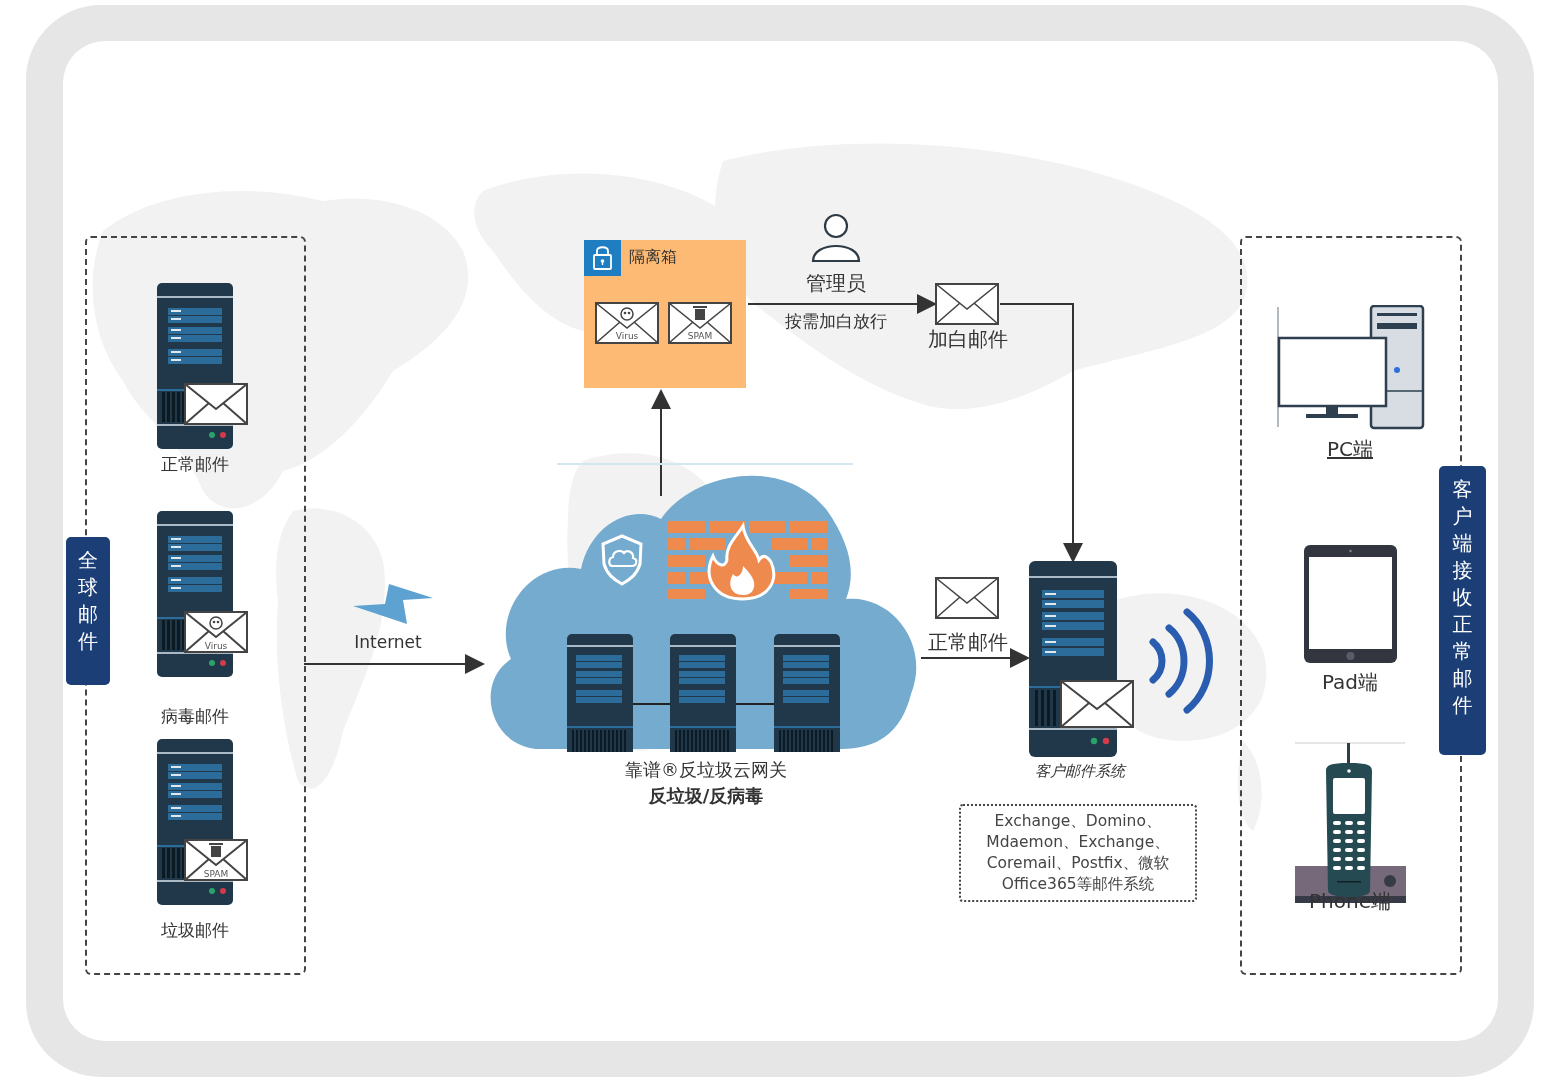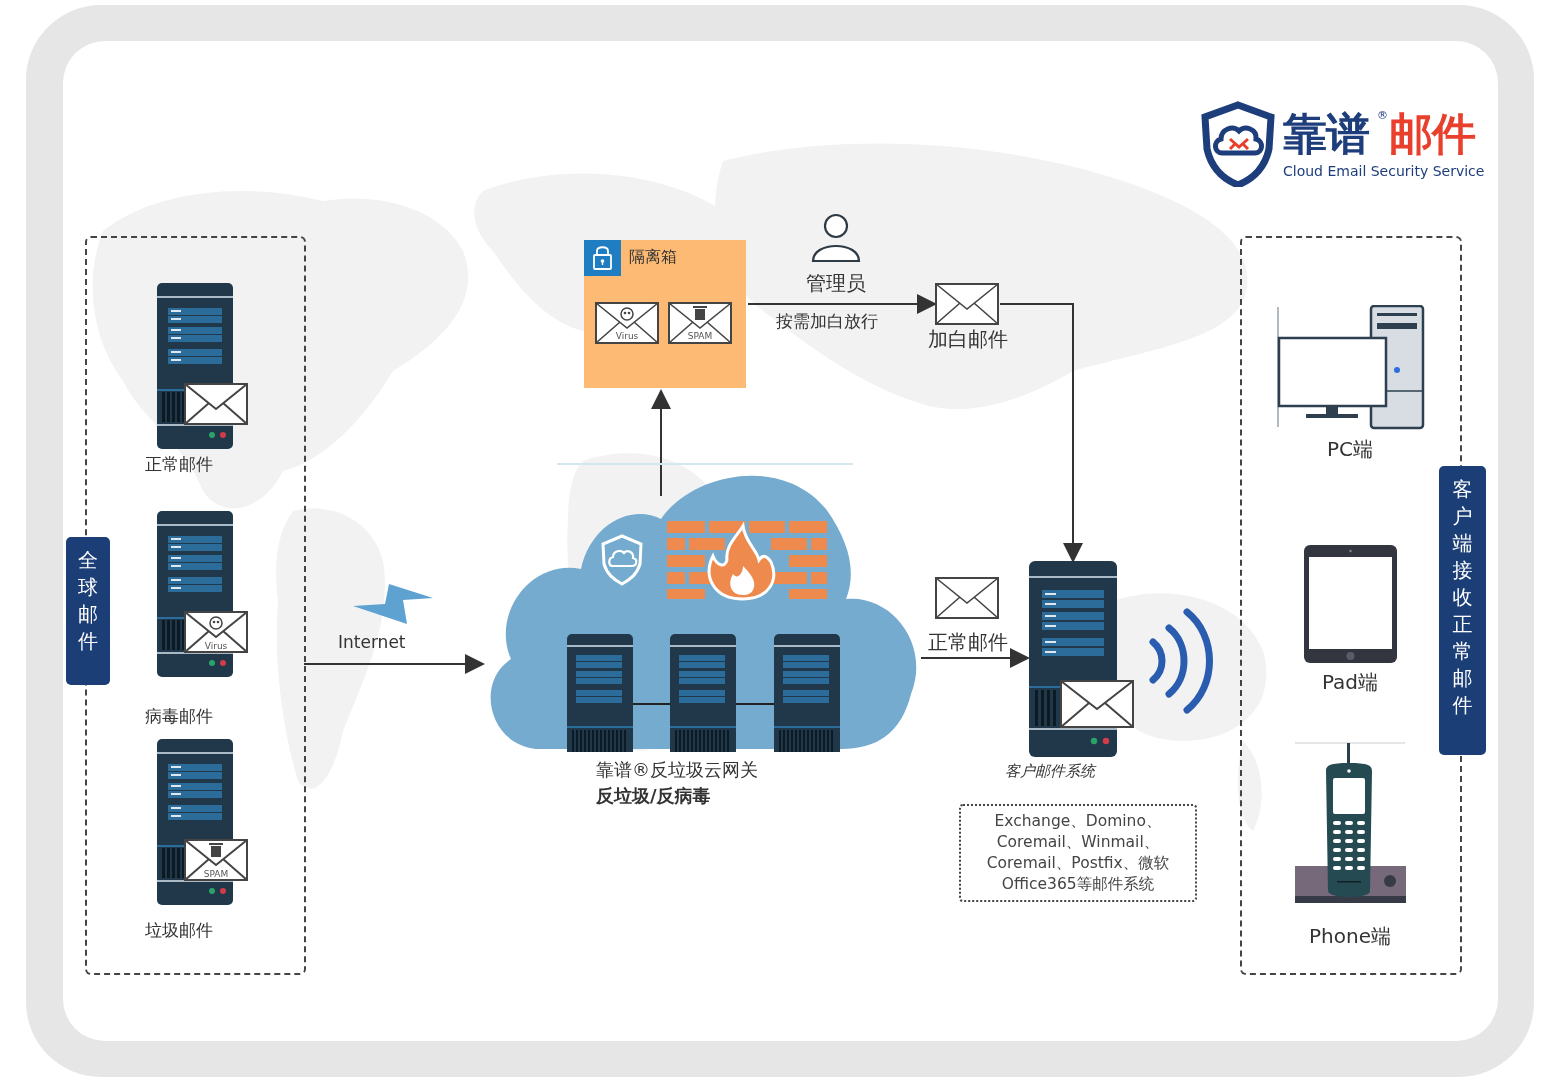--- a/index.html
+++ b/index.html
@@ -29,21 +29,21 @@
   .logo-cn2 { position:absolute; left:190px; top:4px; font-size:44px; font-weight:bold; color:#e8402c; letter-spacing:-1px; }
   .logo-en { position:absolute; left:84px; top:62px; font-size:14px; color:#1e3d7b; white-space:nowrap; }
   .dash-box {
     position:absolute; border:2px dashed #444; border-radius:6px;
   }
   .vlabel {
     position:absolute; background:#1b3e77; color:#fff; border-radius:5px;
     font-size:20px; text-align:center; line-height:27px; padding-top:10px;
   }
   .vlabel span { display:block; }
-  .lbl { position:absolute; font-size:17px; color:#333; white-space:nowrap; text-align:left; }
+  .lbl { position:absolute; font-size:17px; color:#333; white-space:nowrap; text-align:center; }
   .lbl-sm { position:absolute; font-size:20px; color:#333; white-space:nowrap; text-align:center; }
   .quarantine {
     position:absolute; left:521px; top:199px; width:162px; height:148px;
     background:#fdba74;
   }
   .q-head { position:absolute; left:0; top:0; width:37px; height:36px; background:#1f7dc1; }
   .q-title { position:absolute; left:45px; top:7px; font-size:16px; color:#333; }
   .sys-box {
     position:absolute; left:896px; top:763px; width:238px; height:98px;
     border:2px dotted #444; border-radius:4px;
@@ -66,31 +66,20 @@
       <path d="M230 470 C270 460 310 480 320 520 C330 580 300 640 280 690 C270 740 250 760 235 740 C220 690 210 620 215 560 C210 520 215 490 230 470 Z"></path>
       <path d="M420 150 C500 120 600 130 660 170 C700 200 690 240 640 250 C600 270 560 300 520 290 C480 280 450 240 430 210 C410 190 405 165 420 150 Z"></path>
       <path d="M660 120 C780 90 940 100 1060 140 C1150 170 1200 210 1180 260 C1160 300 1080 310 1010 330 C960 360 900 380 850 360 C790 340 740 300 700 270 C660 240 640 180 660 120 Z"></path>
       <path d="M520 420 C580 400 640 420 660 470 C680 540 660 620 620 680 C590 720 560 720 545 680 C520 620 500 540 505 480 C505 450 510 430 520 420 Z"></path>
       <path d="M1050 560 C1110 540 1180 560 1200 610 C1215 660 1180 700 1120 700 C1070 700 1040 670 1035 620 C1032 590 1038 570 1050 560 Z"></path>
       <path d="M1180 700 C1200 720 1205 760 1190 790 C1175 780 1170 740 1180 700 Z"></path>
     </g>
   </svg>
 
 
-  <div class="logo">
-    <svg class="abs" style="left:0;top:0" width="78" height="86" viewBox="0 0 78 86">
-      <path d="M39 4 L72 16 L70 48 C66 66 54 78 39 84 C24 78 12 66 8 48 L6 16 Z" fill="none" stroke="#1e3d7b" stroke-width="7"></path>
-      <path d="M23 52 C15 52 14 40 22 38 C22 28 34 24 40 30 C46 24 58 28 57 38 C65 40 64 52 56 52 Z" fill="none" stroke="#1e3d7b" stroke-width="5"></path>
-      <path d="M31 38 L40 46 L49 38 M31 48 L36 43 M49 48 L44 43" fill="none" stroke="#e8402c" stroke-width="3"></path>
-    </svg>
-    <span class="logo-cn1">靠谱</span>
-    <span class="logo-reg">®</span>
-    <span class="logo-cn2">邮件</span>
-    <span class="logo-en">Cloud Email Security Service</span>
-  </div>
 
   <div class="dash-box" style="left:22px;top:195px;width:217px;height:735px;"></div>
   <div class="vlabel" style="left:3px;top:496px;width:44px;height:138px;">
     <span>全</span>
     <span>球</span>
     <span>邮</span>
     <span>件</span>
   </div>
 
   <svg class="abs" style="left:94px;top:242px" width="92" height="168" viewBox="0 0 92 168">
@@ -410,21 +399,21 @@
     <rect x="0" y="167" width="88" height="2" fill="#a9bac6"></rect>
     <circle cx="65" cy="180" r="3.2" fill="#2aa36b"></circle>
       <circle cx="77" cy="180" r="3.2" fill="#d23b4a"></circle>
     <rect x="32" y="120" width="72" height="46" fill="#fff" stroke="#444" stroke-width="2"></rect>
     <path d="M32 120 L68 148 L104 120 M32 166 L60 142 M104 166 L76 142" fill="none" stroke="#444" stroke-width="2"></path>
   </svg>
   <div class="lbl" style="left:942px;top:721px;width:150px;font-size:15px;font-style:italic;">客户邮件系统</div>
 
   <div class="sys-box">
     <div>Exchange、Domino、</div>
-    <div>Coremail、Winmail、</div>
+    <div>Mdaemon、Exchange、</div>
     <div>Coremail、Postfix、微软</div>
     <div>Office365等邮件系统</div>
   </div>
 
   <svg class="abs" style="left:1082px;top:563px" width="80" height="115" viewBox="0 0 80 115">
     <path d="M8 38 C20 48 20 66 8 76" fill="none" stroke="#2a5db0" stroke-width="7" stroke-linecap="round"></path>
     <path d="M24 24 C44 40 44 74 24 90" fill="none" stroke="#2a5db0" stroke-width="7" stroke-linecap="round"></path>
     <path d="M42 8 C72 32 72 82 42 106" fill="none" stroke="#2a5db0" stroke-width="7" stroke-linecap="round"></path>
   </svg>
 
@@ -445,21 +434,21 @@
     <line x1="2" y1="2" x2="2" y2="122" stroke="#9aa3aa" stroke-width="1.5"></line>
     <rect x="95" y="1" width="52" height="122" rx="3" fill="#d7dde2" stroke="#2e3f4f" stroke-width="2.5"></rect>
     <rect x="101" y="8" width="40" height="3" fill="#2e3f4f"></rect>
     <rect x="101" y="18" width="40" height="6" fill="#2e3f4f"></rect>
     <line x1="95" y1="86" x2="147" y2="86" stroke="#2e3f4f" stroke-width="1.5"></line>
     <circle cx="121" cy="65" r="3" fill="#2f6fdc"></circle>
     <rect x="3" y="33" width="107" height="68" fill="#fff" stroke="#2e3f4f" stroke-width="2.5"></rect>
     <rect x="50" y="101" width="12" height="8" fill="#2e3f4f"></rect>
     <rect x="30" y="109" width="52" height="4" fill="#2e3f4f"></rect>
   </svg>
-  <div class="lbl-sm" style="left:1237px;top:395px;width:100px;">PC端</div>
+  <div class="lbl-sm" style="left:1237px;top:395px;width:100px;text-decoration:underline;">PC端</div>
 
   <svg class="abs" style="left:1240px;top:503px" width="96" height="122" viewBox="0 0 96 122">
     <rect x="1" y="1" width="93" height="118" rx="6" fill="#33353f"></rect>
     <rect x="6" y="13" width="83" height="92" fill="#fff"></rect>
     <circle cx="47.5" cy="7" r="1.2" fill="#888"></circle>
     <circle cx="47.5" cy="112" r="4" fill="#5a5d68"></circle>
   </svg>
   <div class="lbl-sm" style="left:1237px;top:628px;width:100px;">Pad端</div>
 
   <svg class="abs" style="left:1230px;top:700px" width="115" height="165" viewBox="0 0 115 165">
@@ -486,15 +475,15 @@
         <rect x="64" y="107" width="8" height="4" rx="2"></rect>
       <rect x="40" y="116" width="8" height="4" rx="2"></rect>
         <rect x="52" y="116" width="8" height="4" rx="2"></rect>
         <rect x="64" y="116" width="8" height="4" rx="2"></rect>
       <rect x="40" y="125" width="8" height="4" rx="2"></rect>
         <rect x="52" y="125" width="8" height="4" rx="2"></rect>
         <rect x="64" y="125" width="8" height="4" rx="2"></rect>
     </g>
     <rect x="44" y="140" width="24" height="1.5" fill="#0f2328"></rect>
   </svg>
-  <div class="lbl-sm" style="left:1237px;top:882px;width:100px;">Phone端</div>
+  <div class="lbl-sm" style="left:1237px;top:847px;width:100px;">Phone端</div>
 
 </div>
 
 </body></html>

